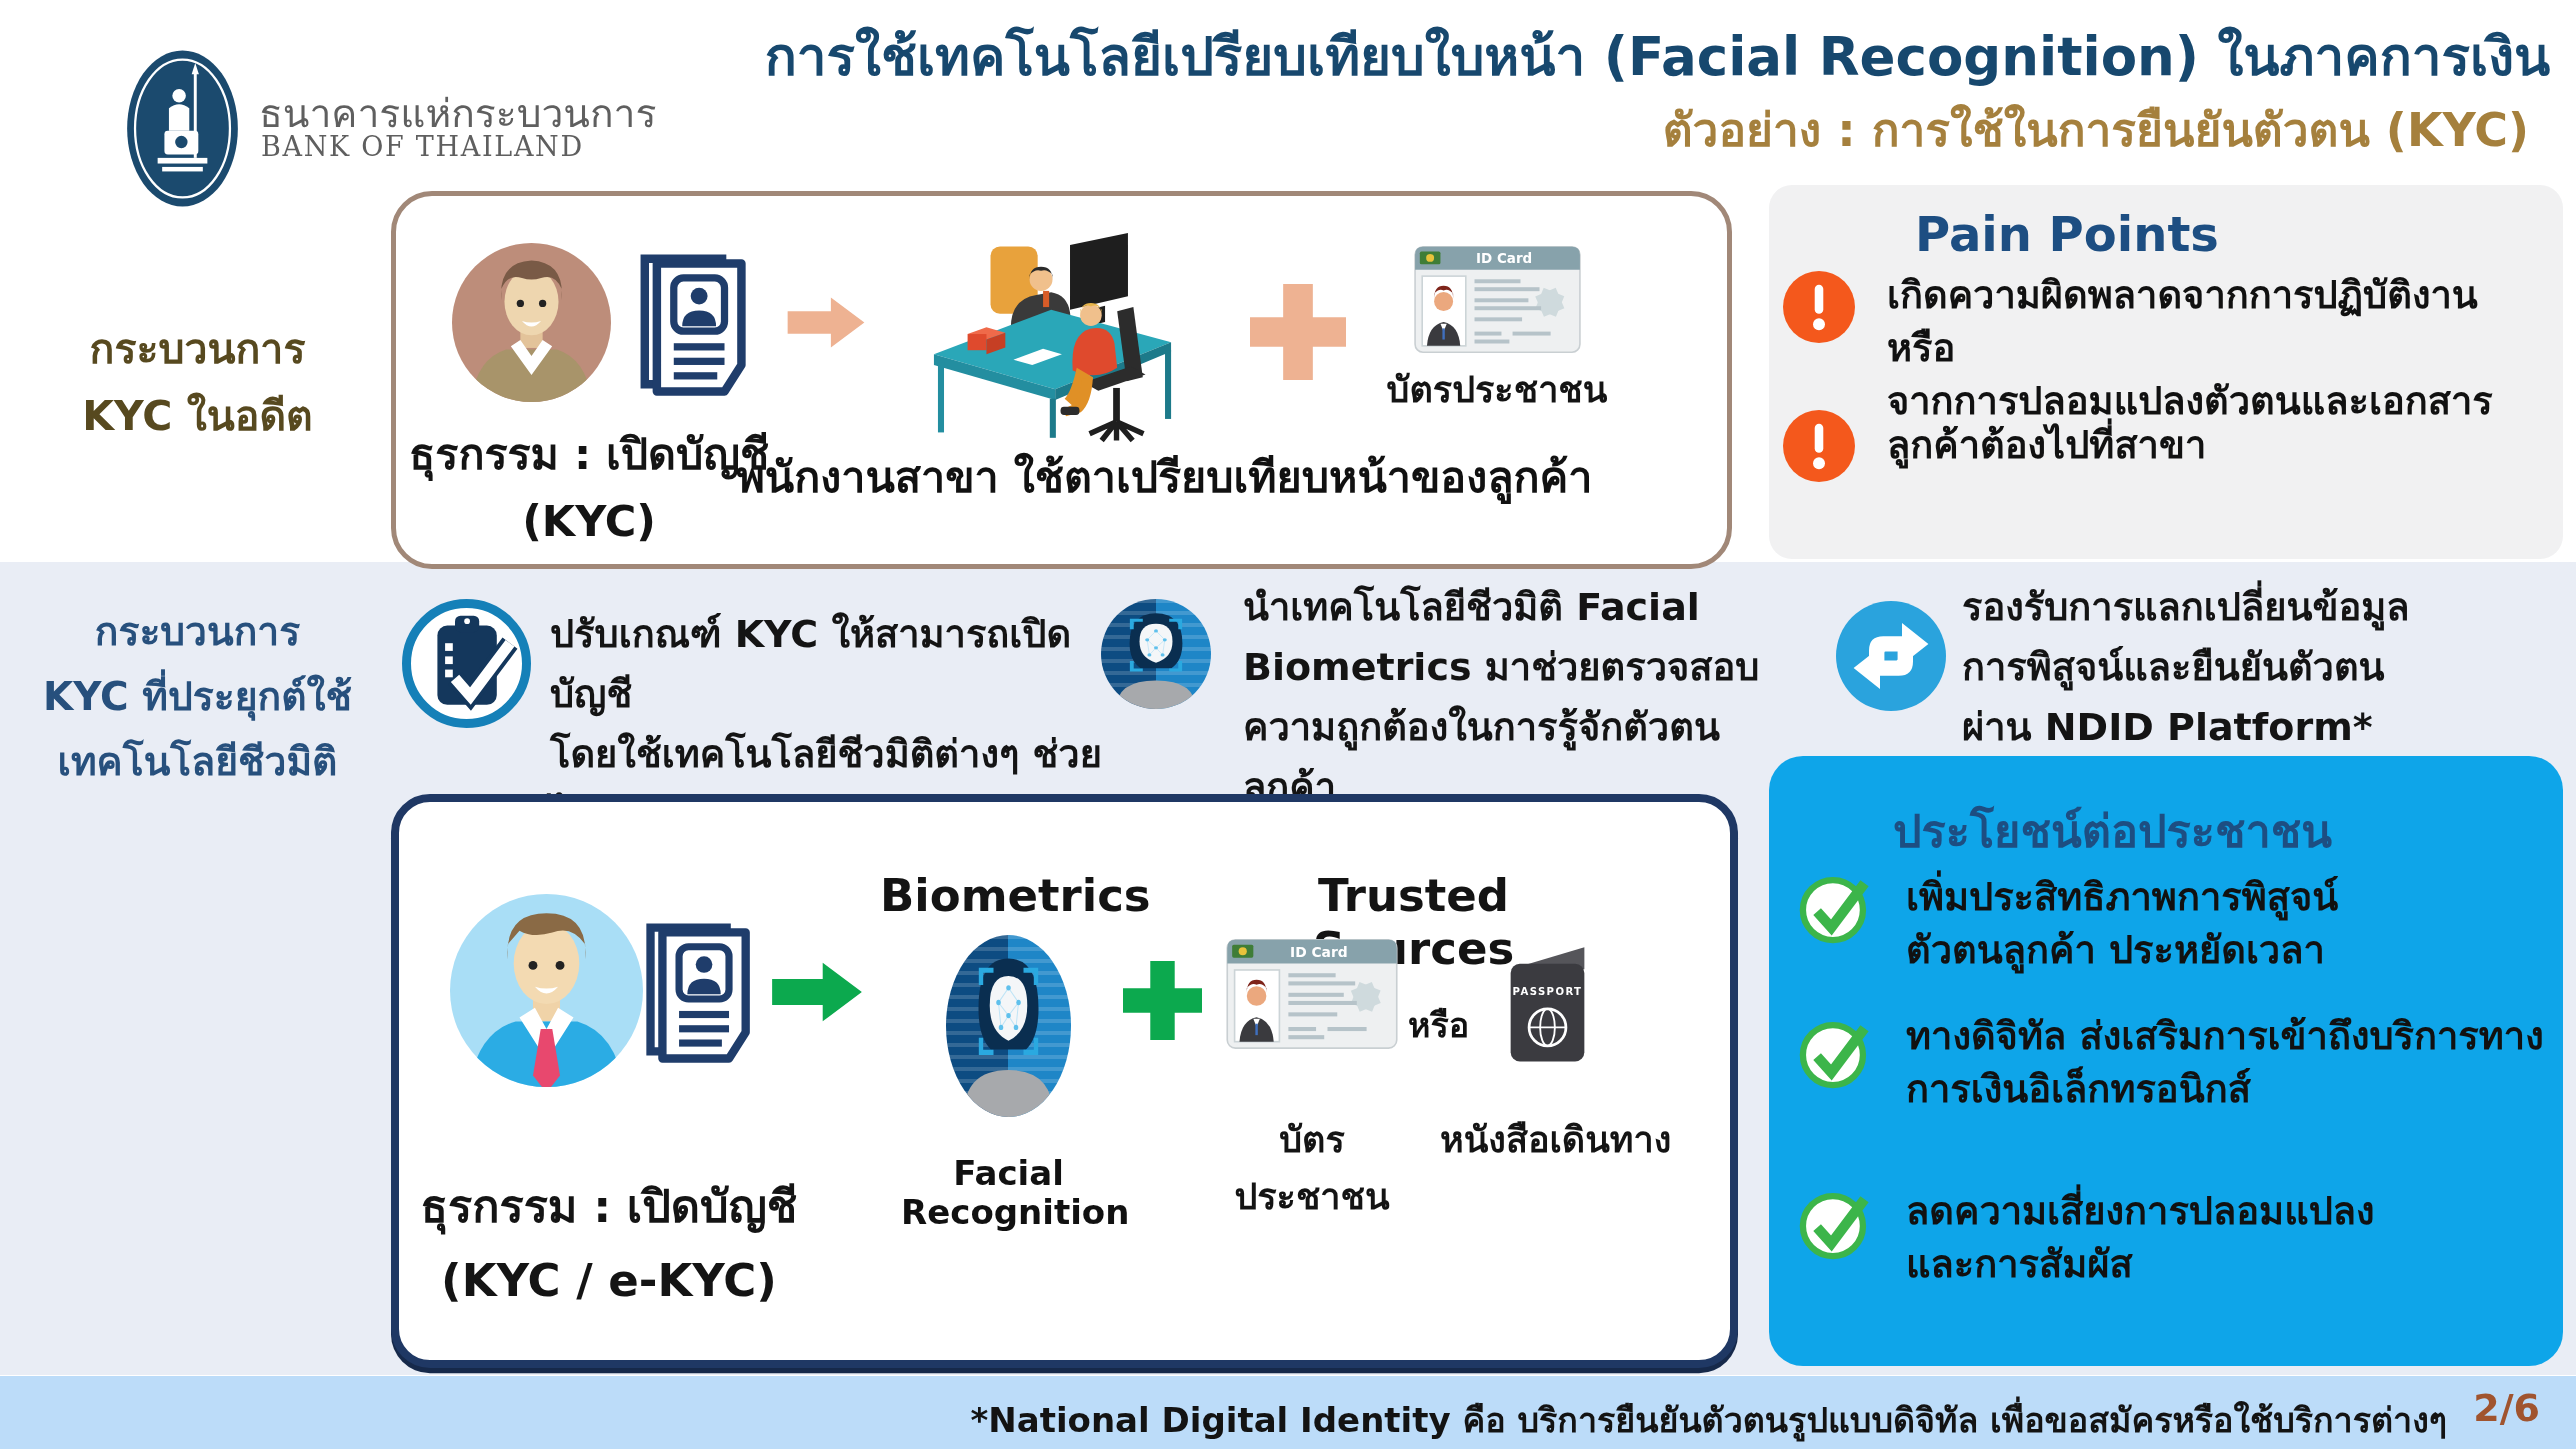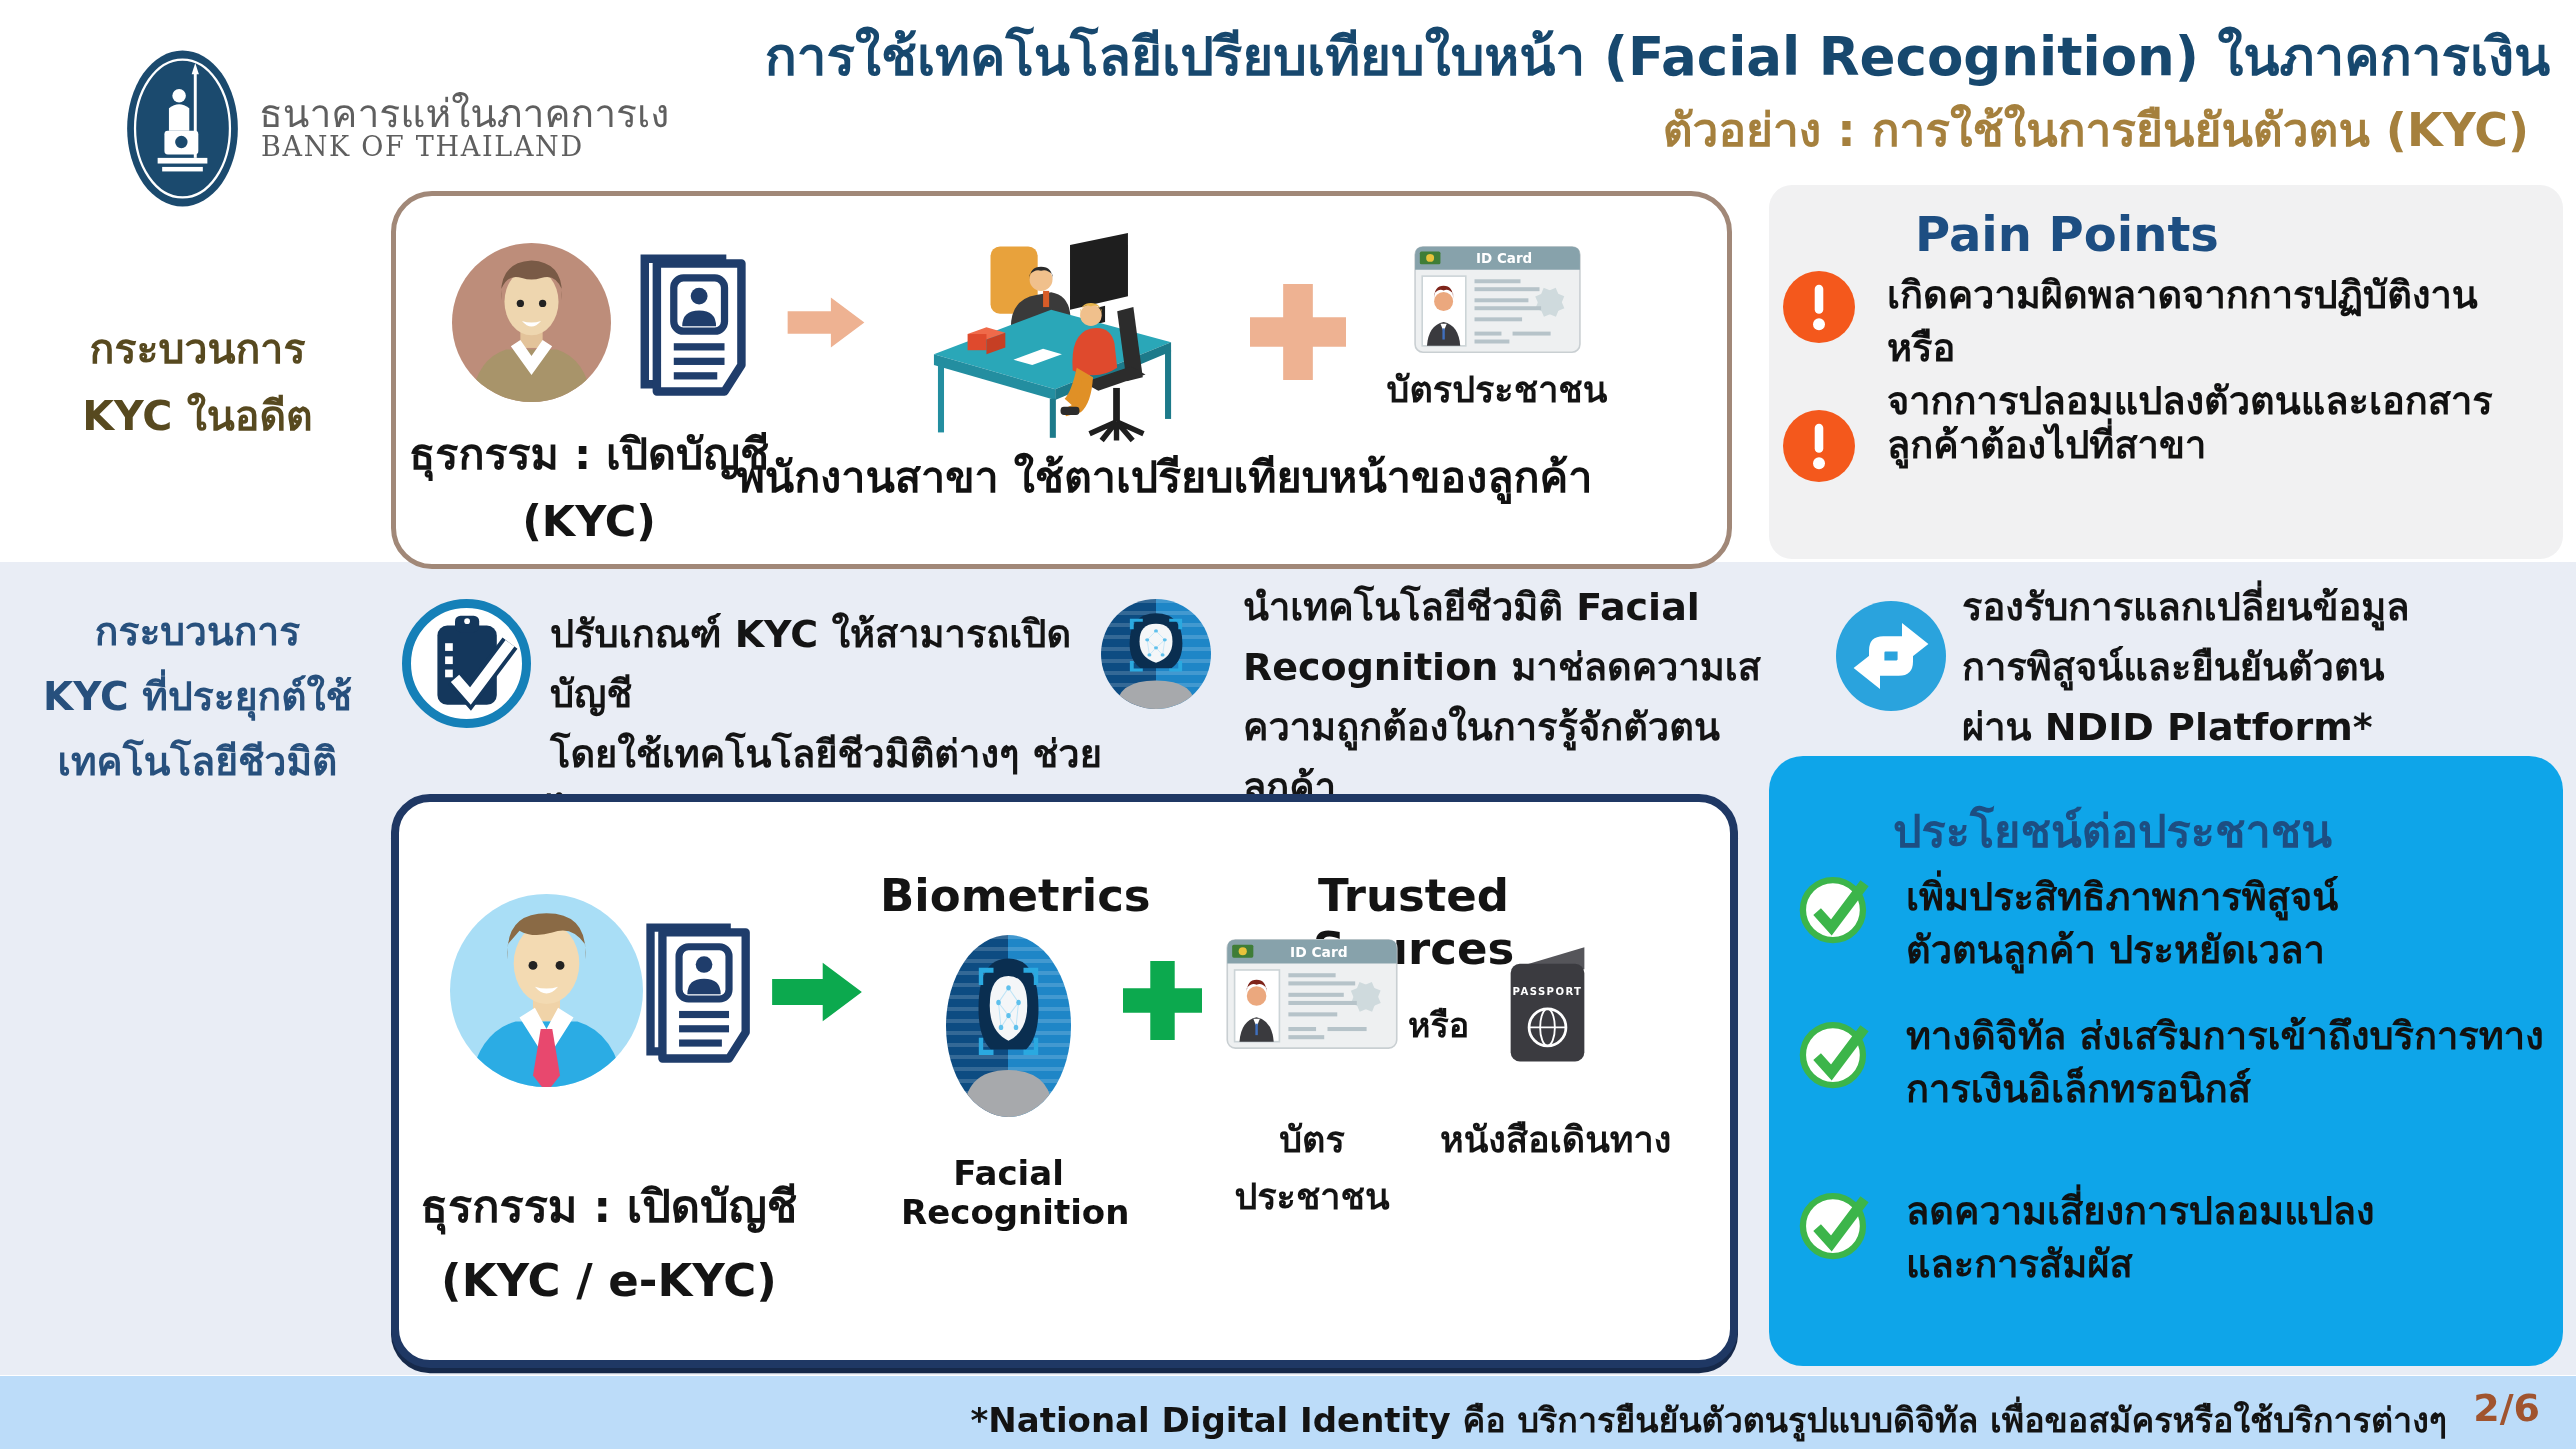--- a/index.html
+++ b/index.html
@@ -66,21 +66,21 @@
       <rect x="60" y="20" width="2.6" height="76" fill="#ffffff"></rect>
       <polygon points="61.3,12 64.5,22 58.1,22" fill="#ffffff"></polygon>
       <circle cx="47" cy="41" r="6" fill="#ffffff"></circle>
       <path d="M38 52 Q47 45 56 52 L56 72 H38 Z" fill="#ffffff"></path>
       <rect x="34" y="72" width="30" height="21" rx="3" fill="#ffffff"></rect>
       <circle cx="49" cy="82" r="5.5" fill="#1b4a6e"></circle>
       <rect x="28" y="96" width="44" height="5" fill="#ffffff"></rect>
       <rect x="32" y="104" width="36" height="4" fill="#ffffff"></rect>
     </svg>
   </div>
-  <div class="abs bank-th">ธนาคารแห่ในภาคการเง</div>
+  <div class="abs bank-th">ธนาคารแห่กระบวนการ</div>
   <div class="abs bank-en">BANK OF THAILAND</div>
   <div class="abs title b">การใช้เทคโนโลยีเปรียบเทียบใบหน้า (Facial Recognition) ในภาคการเงิน</div>
   <div class="abs subtitle b">ตัวอย่าง : การใช้ในการยืนยันตัวตน (KYC)</div>
 
   <div class="abs past-label b">
     <span class="line">กระบวนการ</span>
     <span class="line">KYC ในอดีต</span>
   </div>
 
   <div class="abs past-panel">
@@ -254,21 +254,21 @@
       <g stroke="#2aa9e0" stroke-width="3.5" fill="none">
         <path d="M28 34 V24 H38"></path>
           <path d="M62 24 H72 V34"></path>
           <path d="M72 70 V80 H62"></path>
           <path d="M38 80 H28 V70"></path>
       </g>
     </svg>
   </div>
   <div class="abs feature-txt" style="left:1243px;top:577px;width:550px;">
     <span class="line">นำเทคโนโลยีชีวมิติ Facial</span>
-    <span class="line">Recognition มาช่ลดความเส</span>
+    <span class="line">Biometrics มาช่วยตรวจสอบ</span>
     <span class="line">ความถูกต้องในการรู้จักตัวตนลูกค้า</span>
   </div>
 
   <div class="abs sync-ico" style="left:1836px;top:601px;">
     <svg viewBox="0 0 100 100" width="110" height="110">
       <path d="M30 60 V45 Q30 32 43 32 H60 V20 L84 39 60 58 V46 H45 Q44 46 44 47 V60 Z" fill="#ffffff"></path>
       <path d="M70 40 V55 Q70 68 57 68 H40 V80 L16 61 40 42 V54 H55 Q56 54 56 53 V40 Z" fill="#ffffff"></path>
     </svg>
   </div>
   <div class="abs feature-txt" style="left:1962px;top:577px;width:550px;">

